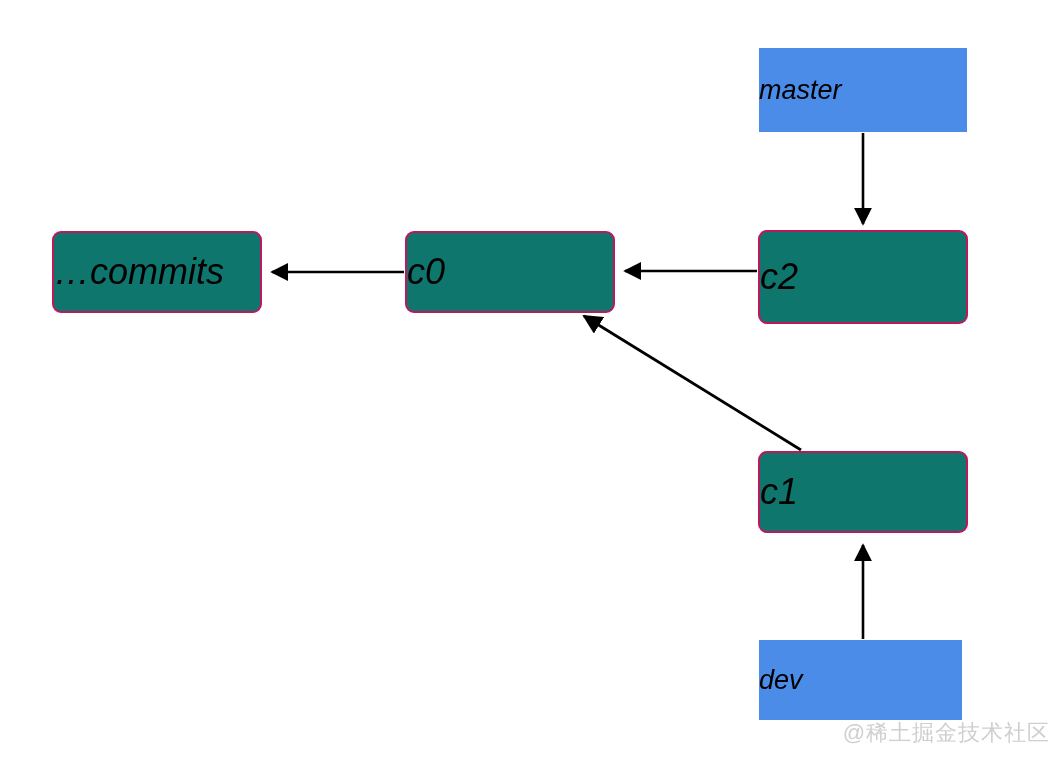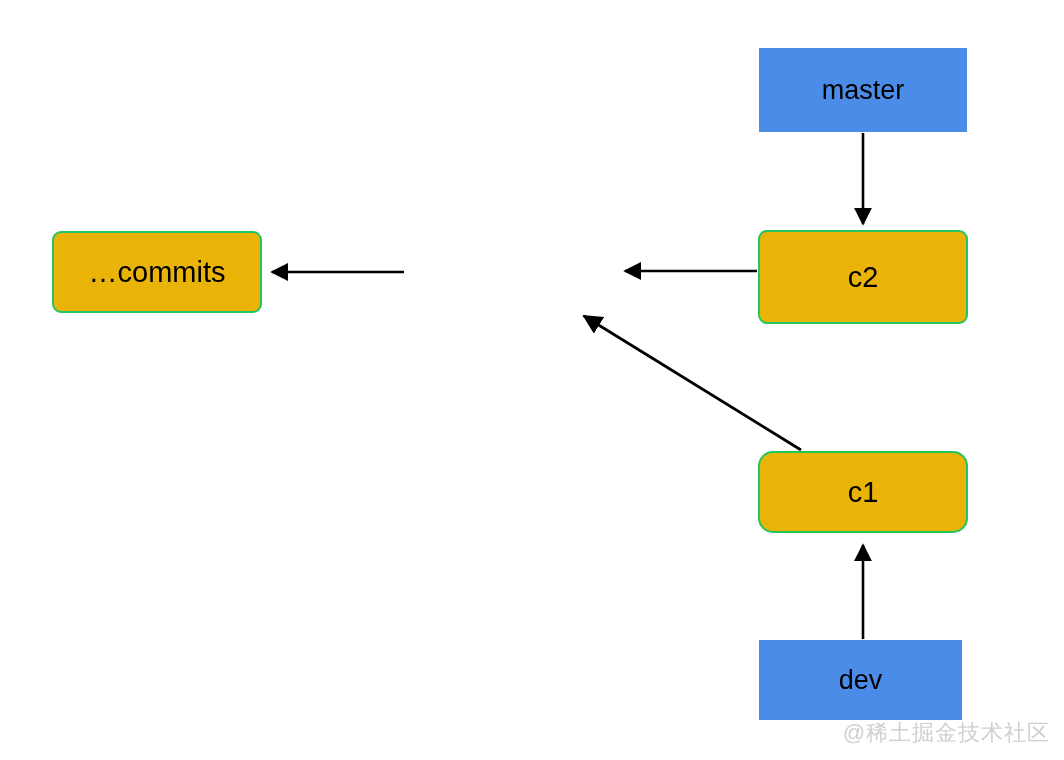--- a/index.html
+++ b/index.html
@@ -15,29 +15,29 @@
     width: 1064px;
     height: 760px;
     background: #ffffff;
     overflow: hidden;
   }
   .node {
     position: absolute;
     box-sizing: border-box;
     display: flex;
     align-items: center;
-    justify-content: center;
     color: #000000;
     line-height: 1;
+    font-style: italic;
   }
   .commit-node {
-    background: #eab308;
-    border: 2px solid #22c55e;
+    background: #0f766e;
+    border: 2px solid #be185d;
     border-radius: 9px;
-    font-size: 29px;
+    font-size: 36px;
   }
   .branch-node {
     background: #4a8ce8;
     border: none;
     border-radius: 0;
     font-size: 27px;
   }
   #arrow-layer {
     position: absolute;
     left: 0;
@@ -76,26 +76,29 @@
 
     <line x1="863" y1="639" x2="863" y2="545" stroke="#000000" stroke-width="2.6" marker-end="url(#head)"></line>
 
     <line x1="801" y1="450" x2="584" y2="316" stroke="#000000" stroke-width="2.8" marker-end="url(#head)"></line>
   </svg>
 
   <div class="node commit-node" style="left:52px; top:231px; width:210px; height:82px;">
     <span>…commits</span>
   </div>
 
+  <div class="node commit-node" style="left:405px; top:231px; width:210px; height:82px;">
+    <span>c0</span>
+  </div>
 
   <div class="node commit-node" style="left:758px; top:230px; width:210px; height:94px;">
     <span>c2</span>
   </div>
 
-  <div class="node commit-node" style="left:758px; top:451px; width:210px; height:82px;border-radius:15px;">
+  <div class="node commit-node" style="left:758px; top:451px; width:210px; height:82px;">
     <span>c1</span>
   </div>
 
   <div class="node branch-node" style="left:759px; top:48px; width:208px; height:84px;">
     <span>master</span>
   </div>
 
   <div class="node branch-node" style="left:759px; top:640px; width:203px; height:80px;">
     <span>dev</span>
   </div>

